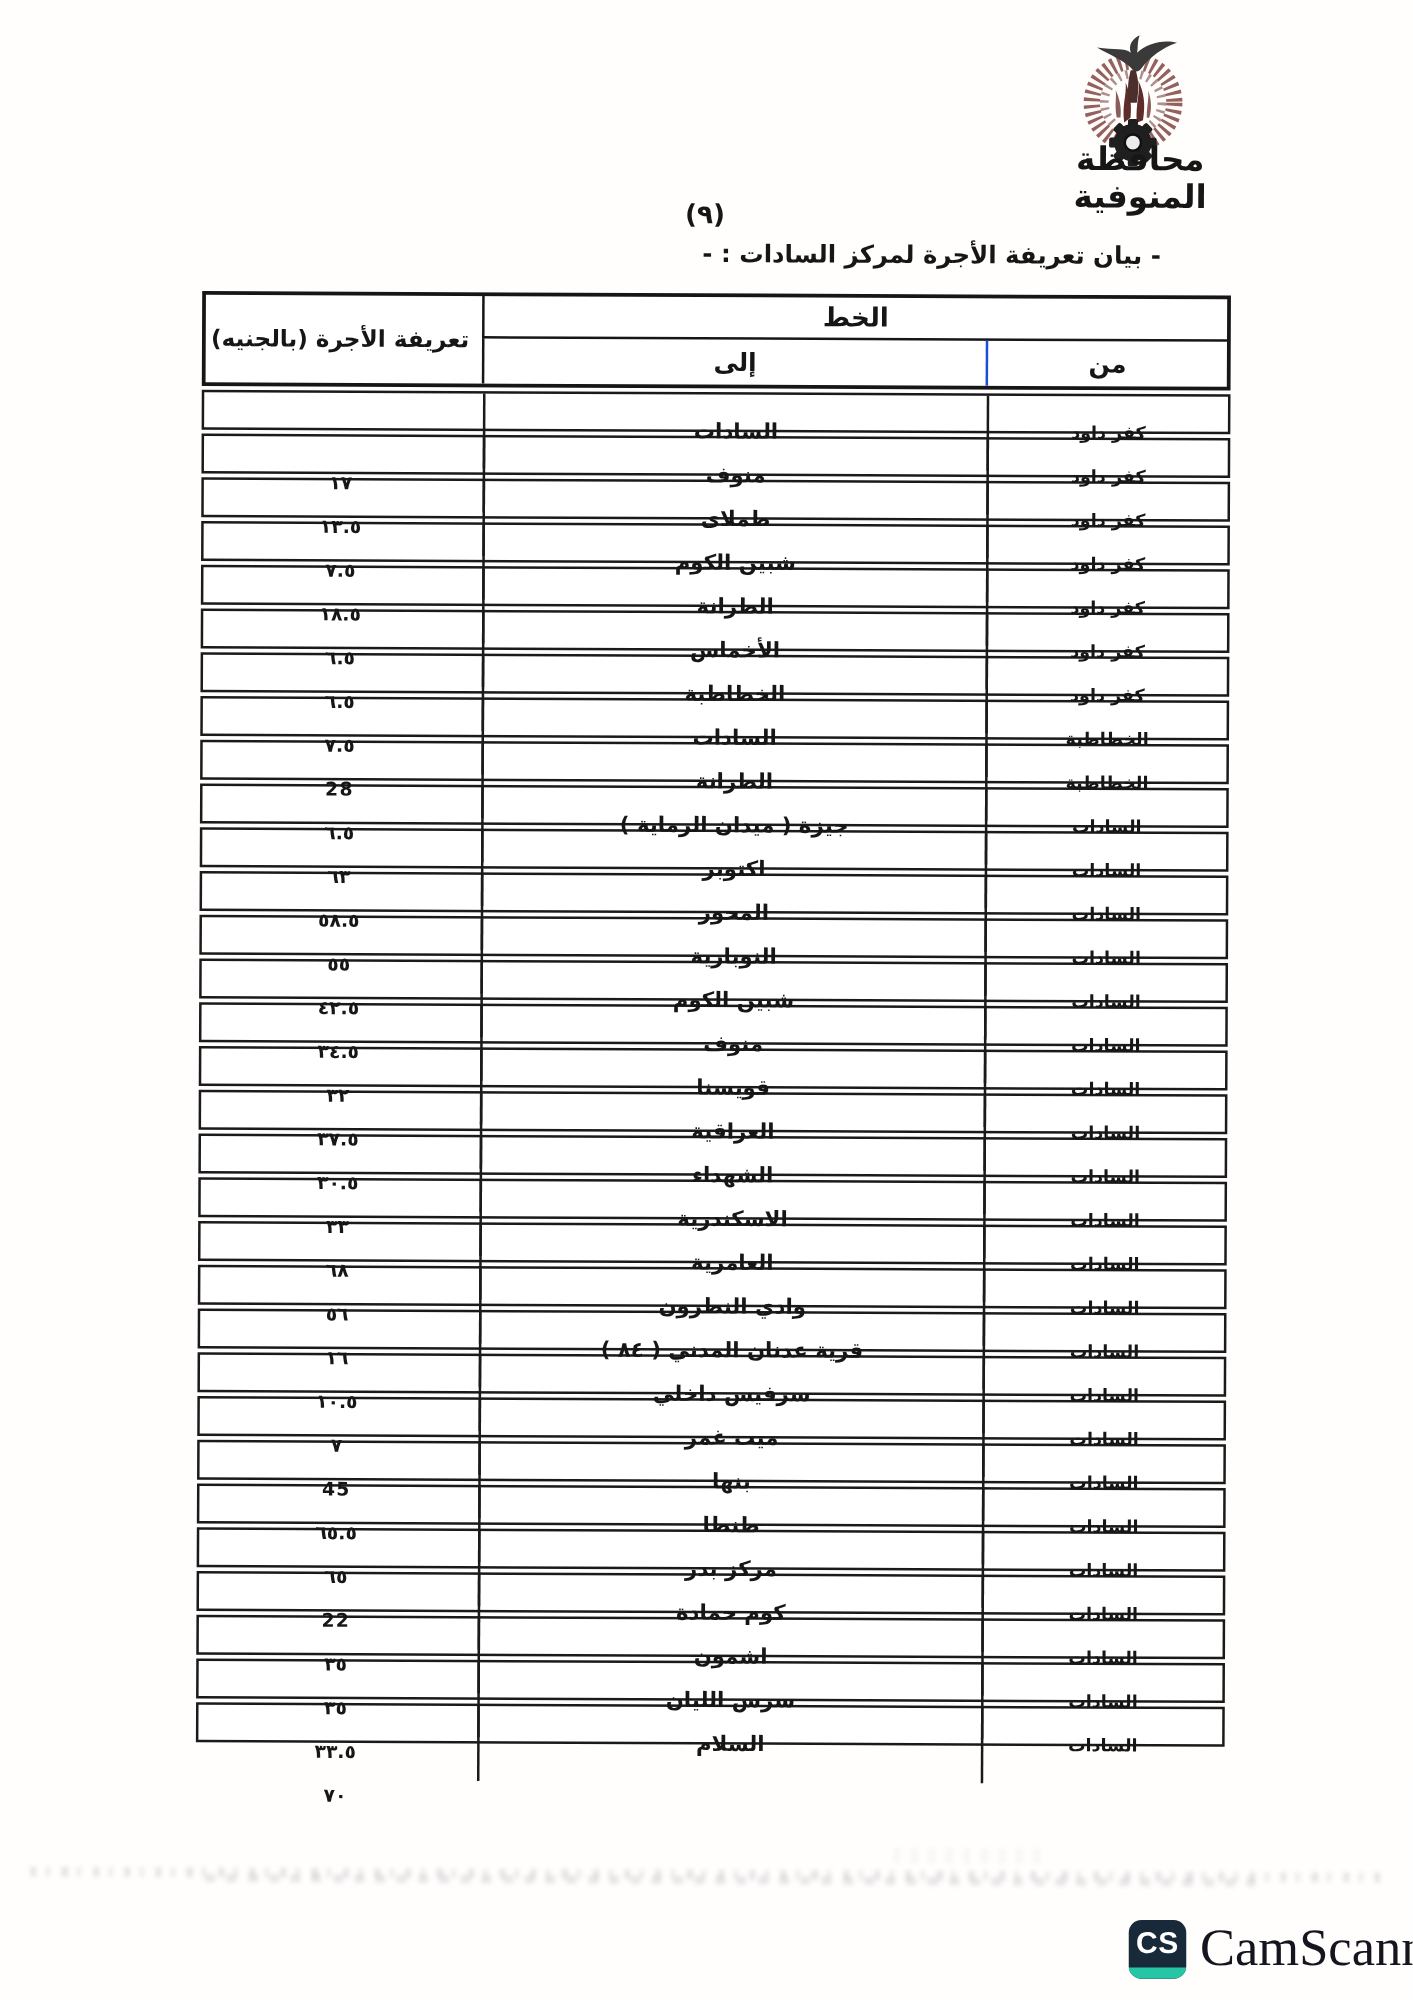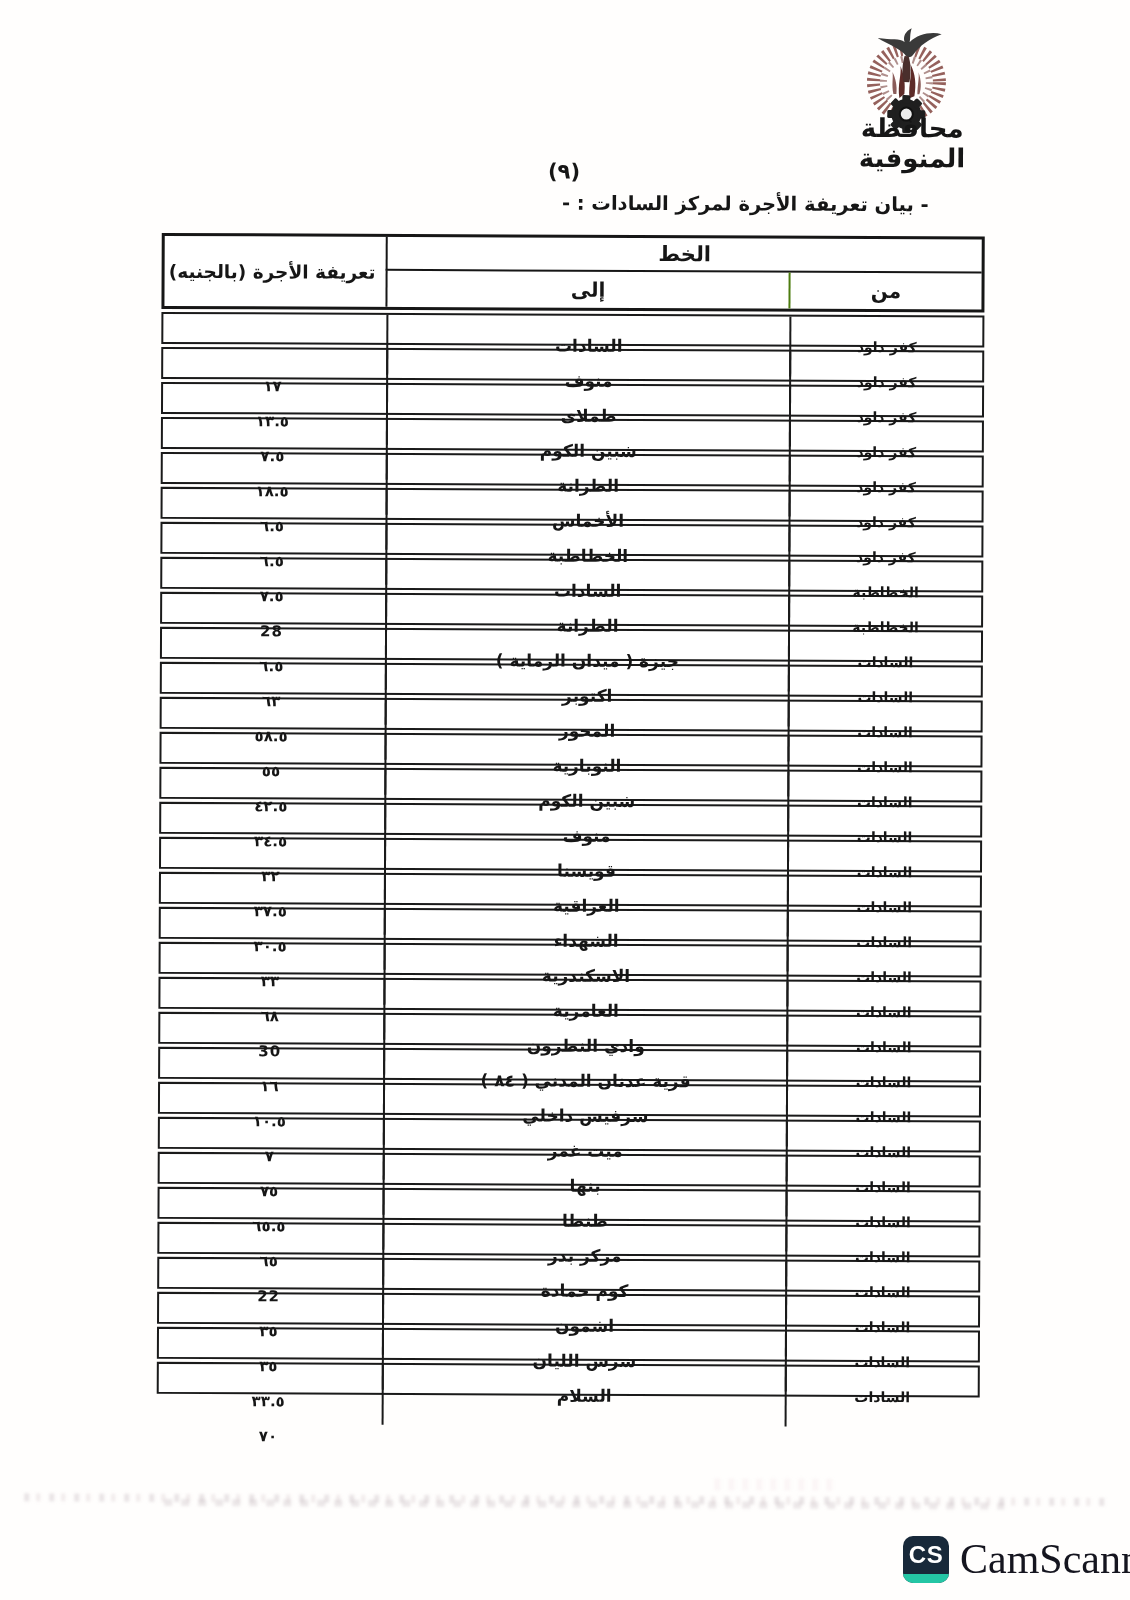--- a/index.html
+++ b/index.html
@@ -16,21 +16,21 @@
   .doc-title{position:absolute;left:560px;top:192px;width:432px;text-align:left;
              font-size:19.5px;font-weight:bold;direction:rtl;}
 
   
   .fare-table{position:absolute;left:160px;top:235px;width:823px;direction:rtl;}
   .thead{display:grid;grid-template-columns:193px 403px 227px;grid-template-rows:34px 1fr;
          height:76px;border:3px solid #161616;box-sizing:border-box;background:#fff;}
   .hcell{display:flex;align-items:center;justify-content:center;font-weight:bold;}
   .h-line{grid-column:1/3;grid-row:1;border-bottom:2px solid #161616;border-left:2px solid #161616;font-size:21px;}
   .h-fare{grid-column:3;grid-row:1/3;font-size:18.5px;}
-  .h-from{grid-column:1;grid-row:2;border-left:2px solid #4d7c0f;font-size:20px;}
+  .h-from{grid-column:1;grid-row:2;border-left:2px solid #1d4ed8;font-size:20px;}
   .h-to{grid-column:2;grid-row:2;border-left:2px solid #161616;font-size:20px;}
 
   .drow{display:grid;grid-template-columns:193px 403px 227px;direction:rtl;height:32px;
         border:2px solid #1a1a1a;box-sizing:border-box;margin-top:3px;background:#fff;}
   .cell{display:flex;align-items:center;justify-content:center;height:100%;font-weight:bold;
         box-sizing:border-box;white-space:nowrap;}
   .c-from{font-size:14px;border-left:2px solid #1a1a1a;}
   .c-to{font-size:17px;border-left:2px solid #1a1a1a;}
   .c-fare{font-size:15px;letter-spacing:1px;margin-top:42px;}
 
@@ -185,41 +185,41 @@
             <div class="cell c-fare" dir="rtl">٣٣</div>
           </div>
           <div class="drow">
             <div class="cell c-from" dir="rtl">السادات</div>
             <div class="cell c-to" dir="rtl">الاسكندرية</div>
             <div class="cell c-fare" dir="rtl">٦٨</div>
           </div>
           <div class="drow">
             <div class="cell c-from" dir="rtl">السادات</div>
             <div class="cell c-to" dir="rtl">العامرية</div>
-            <div class="cell c-fare" dir="rtl">30</div>
+            <div class="cell c-fare" dir="rtl">٥٦</div>
           </div>
           <div class="drow">
             <div class="cell c-from" dir="rtl">السادات</div>
             <div class="cell c-to" dir="rtl">وادي النطرون</div>
             <div class="cell c-fare" dir="rtl">١٦</div>
           </div>
           <div class="drow">
             <div class="cell c-from" dir="rtl">السادات</div>
             <div class="cell c-to" dir="rtl">قرية عدنان المدني ( ٨٤ )</div>
             <div class="cell c-fare" dir="rtl">١٠.٥</div>
           </div>
           <div class="drow">
             <div class="cell c-from" dir="rtl">السادات</div>
             <div class="cell c-to" dir="rtl">سرفيس داخلي</div>
             <div class="cell c-fare" dir="rtl">٧</div>
           </div>
           <div class="drow">
             <div class="cell c-from" dir="rtl">السادات</div>
             <div class="cell c-to" dir="rtl">ميت غمر</div>
-            <div class="cell c-fare" dir="rtl">٧٥</div>
+            <div class="cell c-fare" dir="rtl">45</div>
           </div>
           <div class="drow">
             <div class="cell c-from" dir="rtl">السادات</div>
             <div class="cell c-to" dir="rtl">بنها</div>
             <div class="cell c-fare" dir="rtl">٦٥.٥</div>
           </div>
           <div class="drow">
             <div class="cell c-from" dir="rtl">السادات</div>
             <div class="cell c-to" dir="rtl">طنطا</div>
             <div class="cell c-fare" dir="rtl">٦٥</div>

